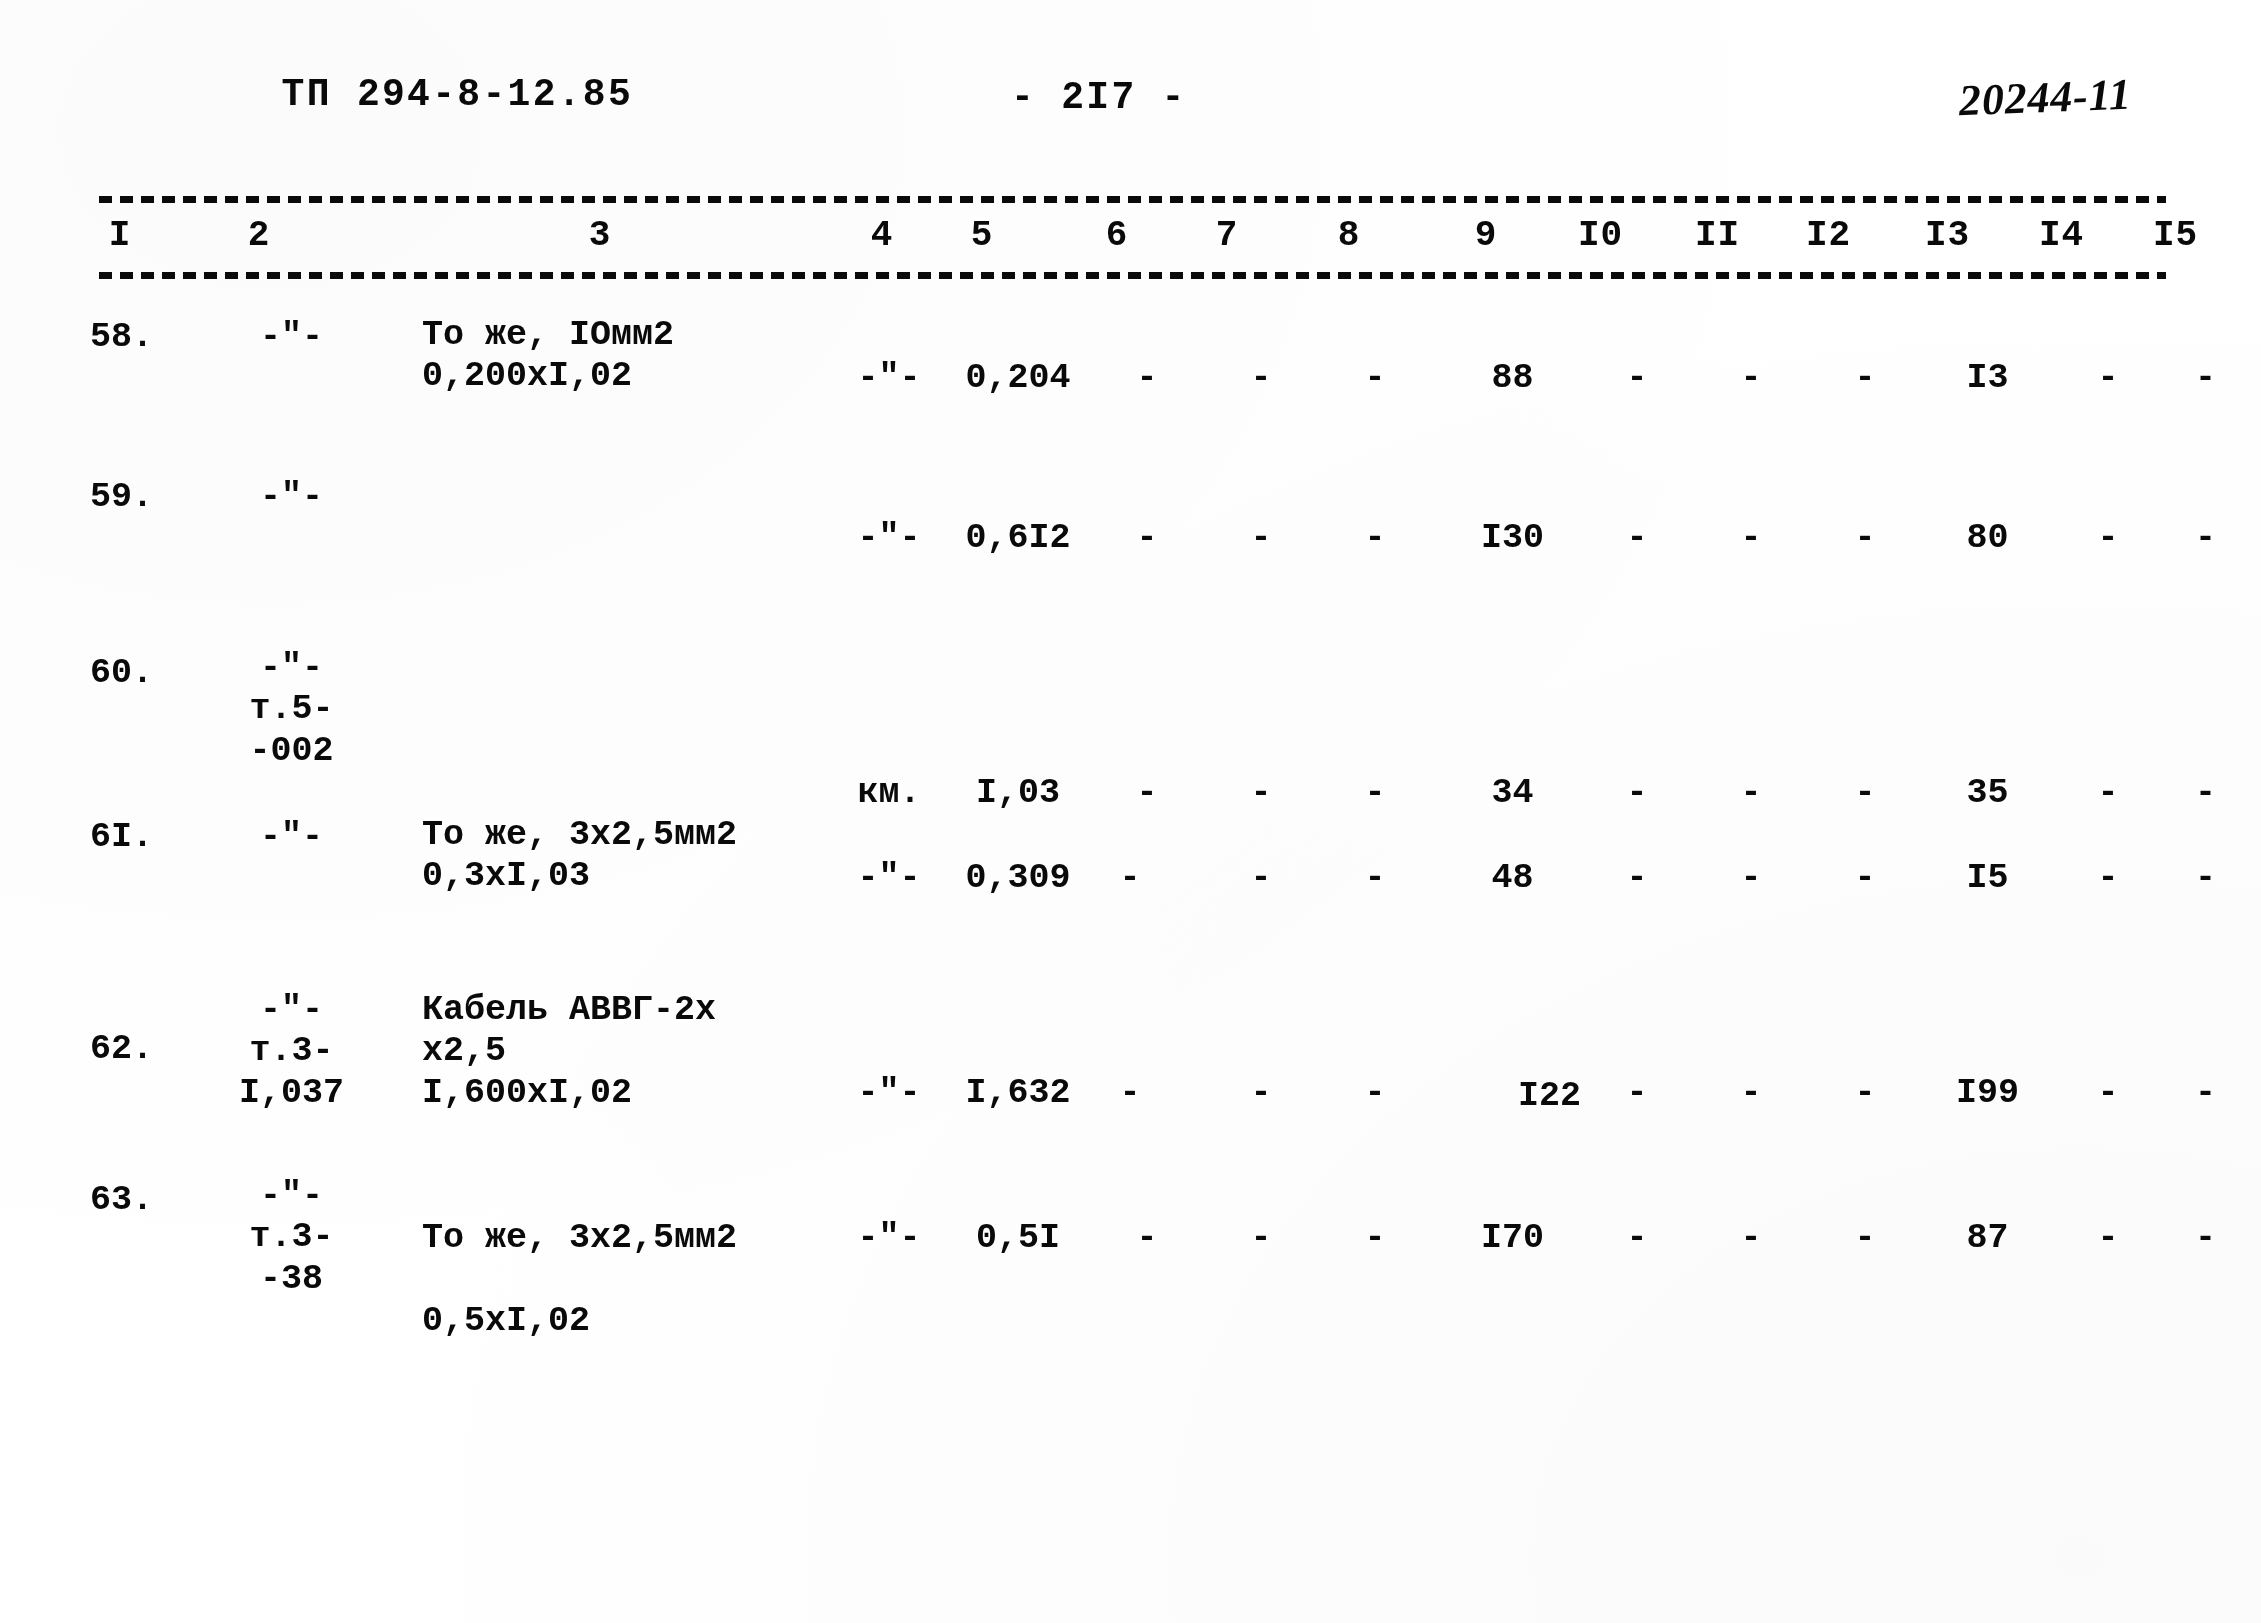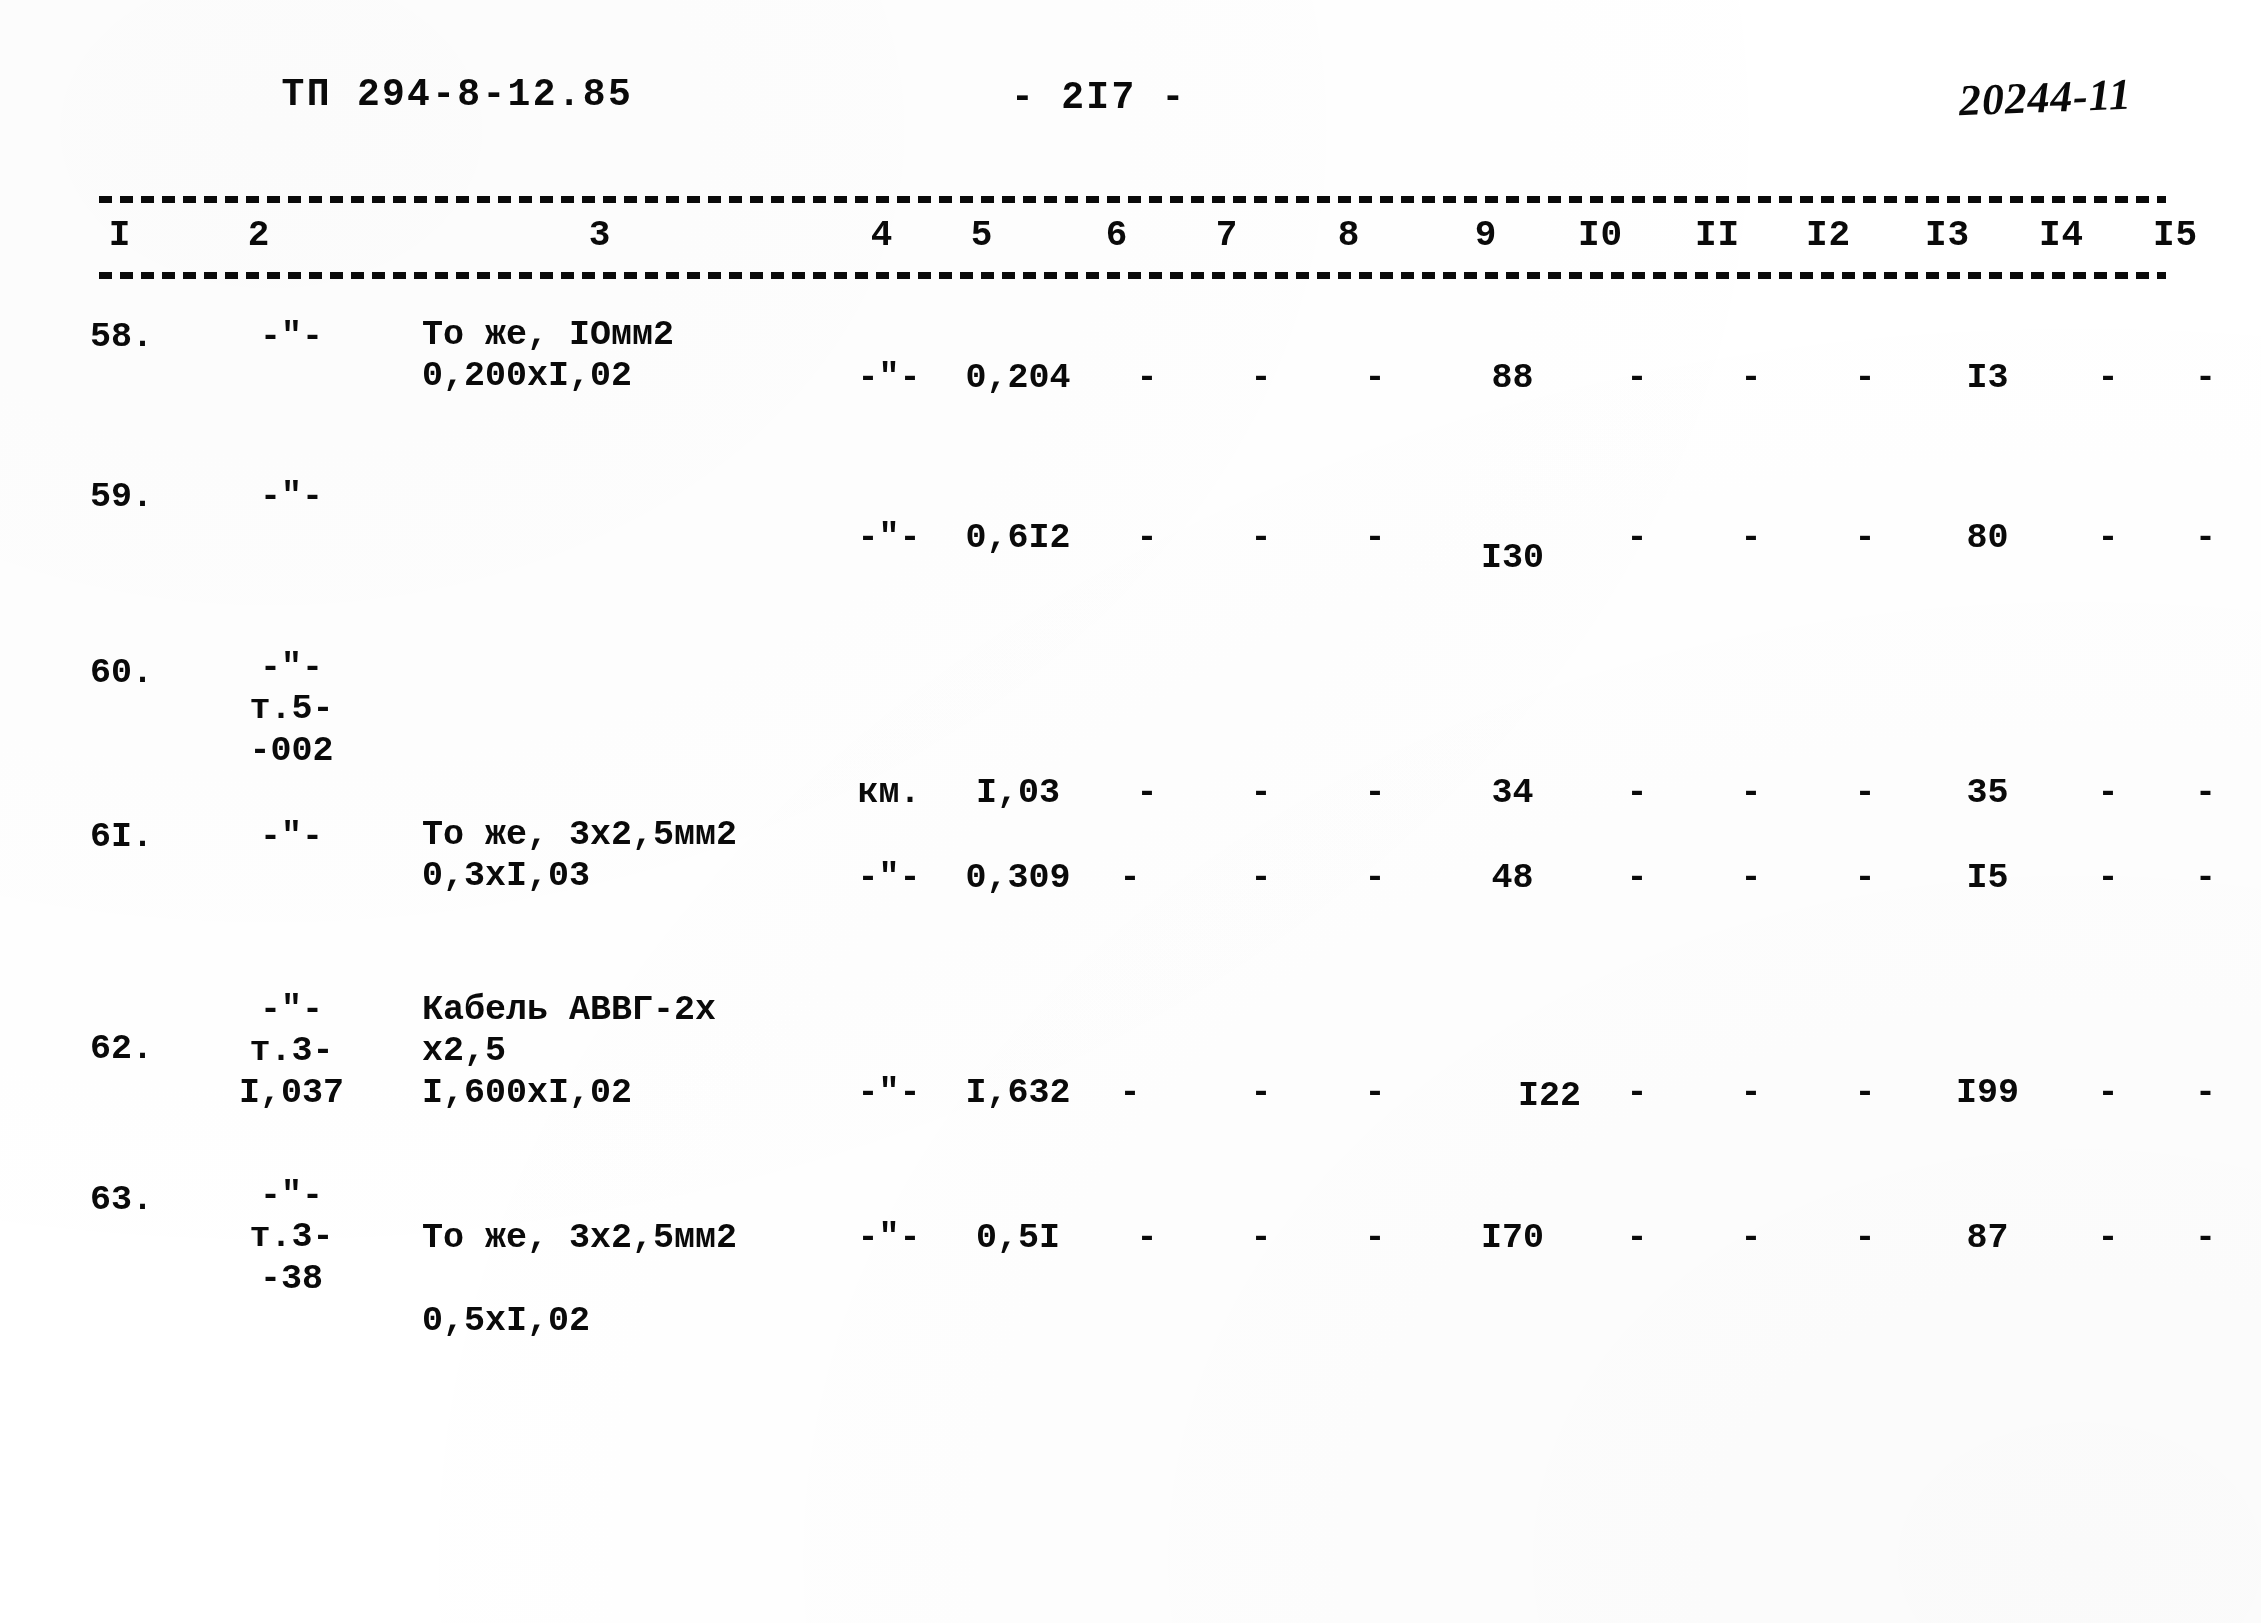--- a/index.html
+++ b/index.html
@@ -214,21 +214,21 @@
     </div>
 
     <div class="row" style="height:137px;">
       <div class="cell c1" style="top:105px;">59.</div>
       <div class="cell c2 multi" style="top:105px;">-"-</div>
       <div class="cell c4" style="top:146px;">-"-</div>
       <div class="cell c5" style="top:146px;">0,6I2</div>
       <div class="cell c6" style="top:146px;">-</div>
       <div class="cell c7" style="top:146px;">-</div>
       <div class="cell c8" style="top:146px;">-</div>
-      <div class="cell c9" style="top:146px;margin-top:20px;">I30</div>
+      <div class="cell c9" style="top:146px;">I30</div>
       <div class="cell c10" style="top:146px;">-</div>
       <div class="cell c11" style="top:146px;">-</div>
       <div class="cell c12" style="top:146px;">-</div>
       <div class="cell c13" style="top:146px;">80</div>
       <div class="cell c14" style="top:146px;">-</div>
       <div class="cell c15" style="top:146px;">-</div>
     </div>
 
     <div class="row" style="height:209px;">
       <div class="cell c1" style="top:144px;">60.</div>

